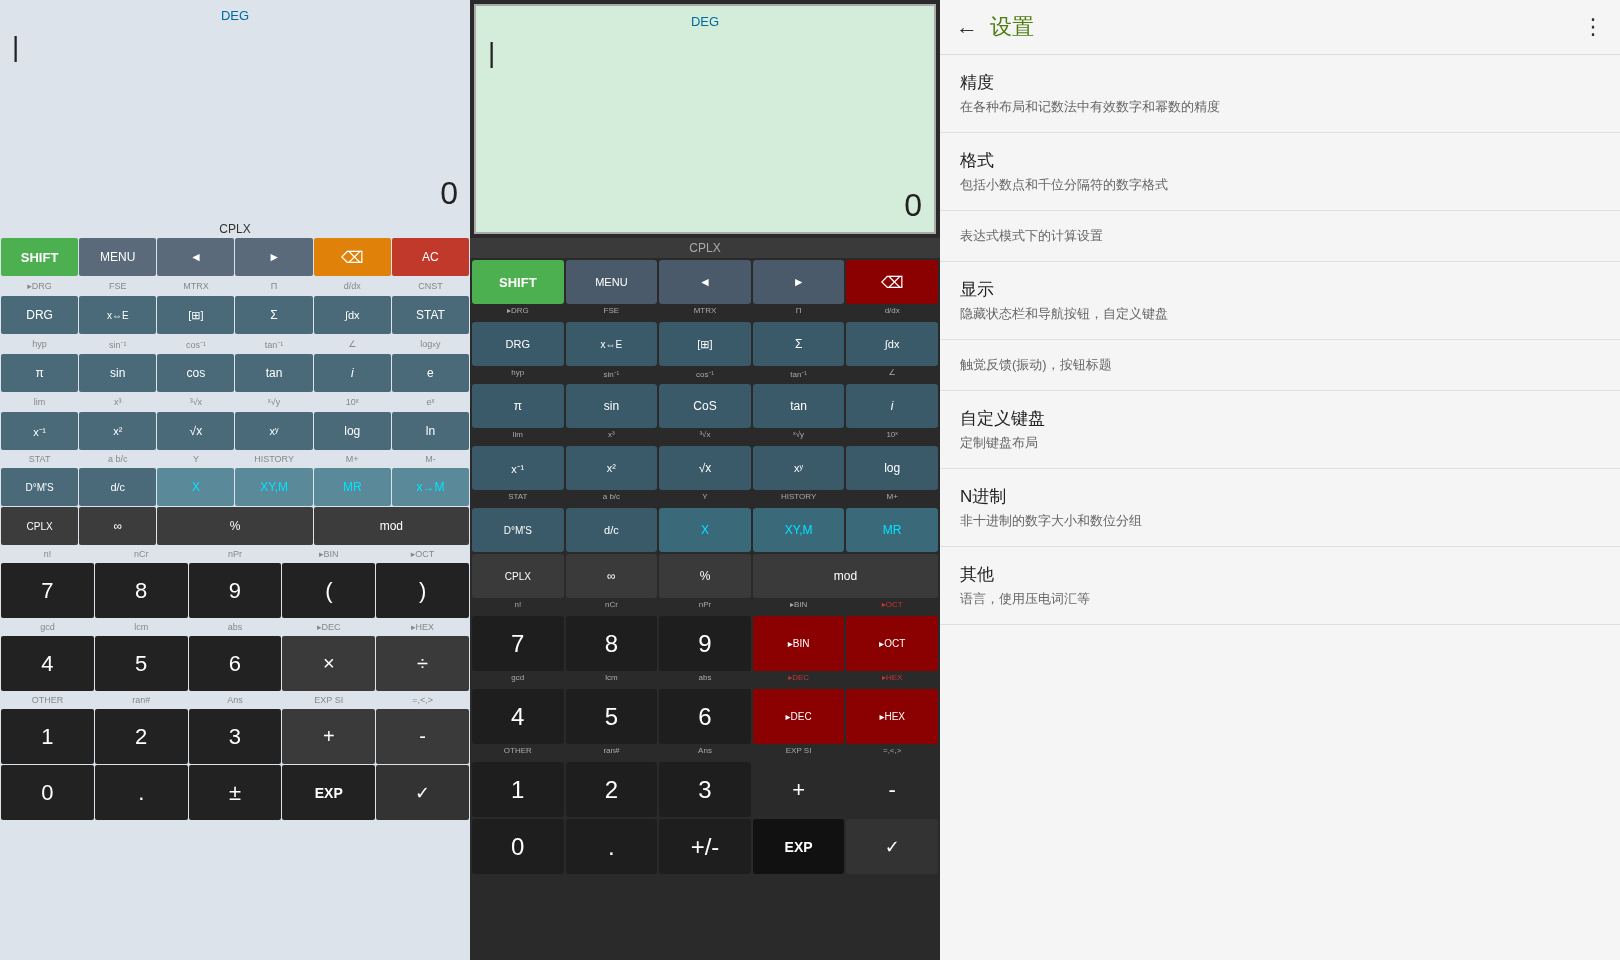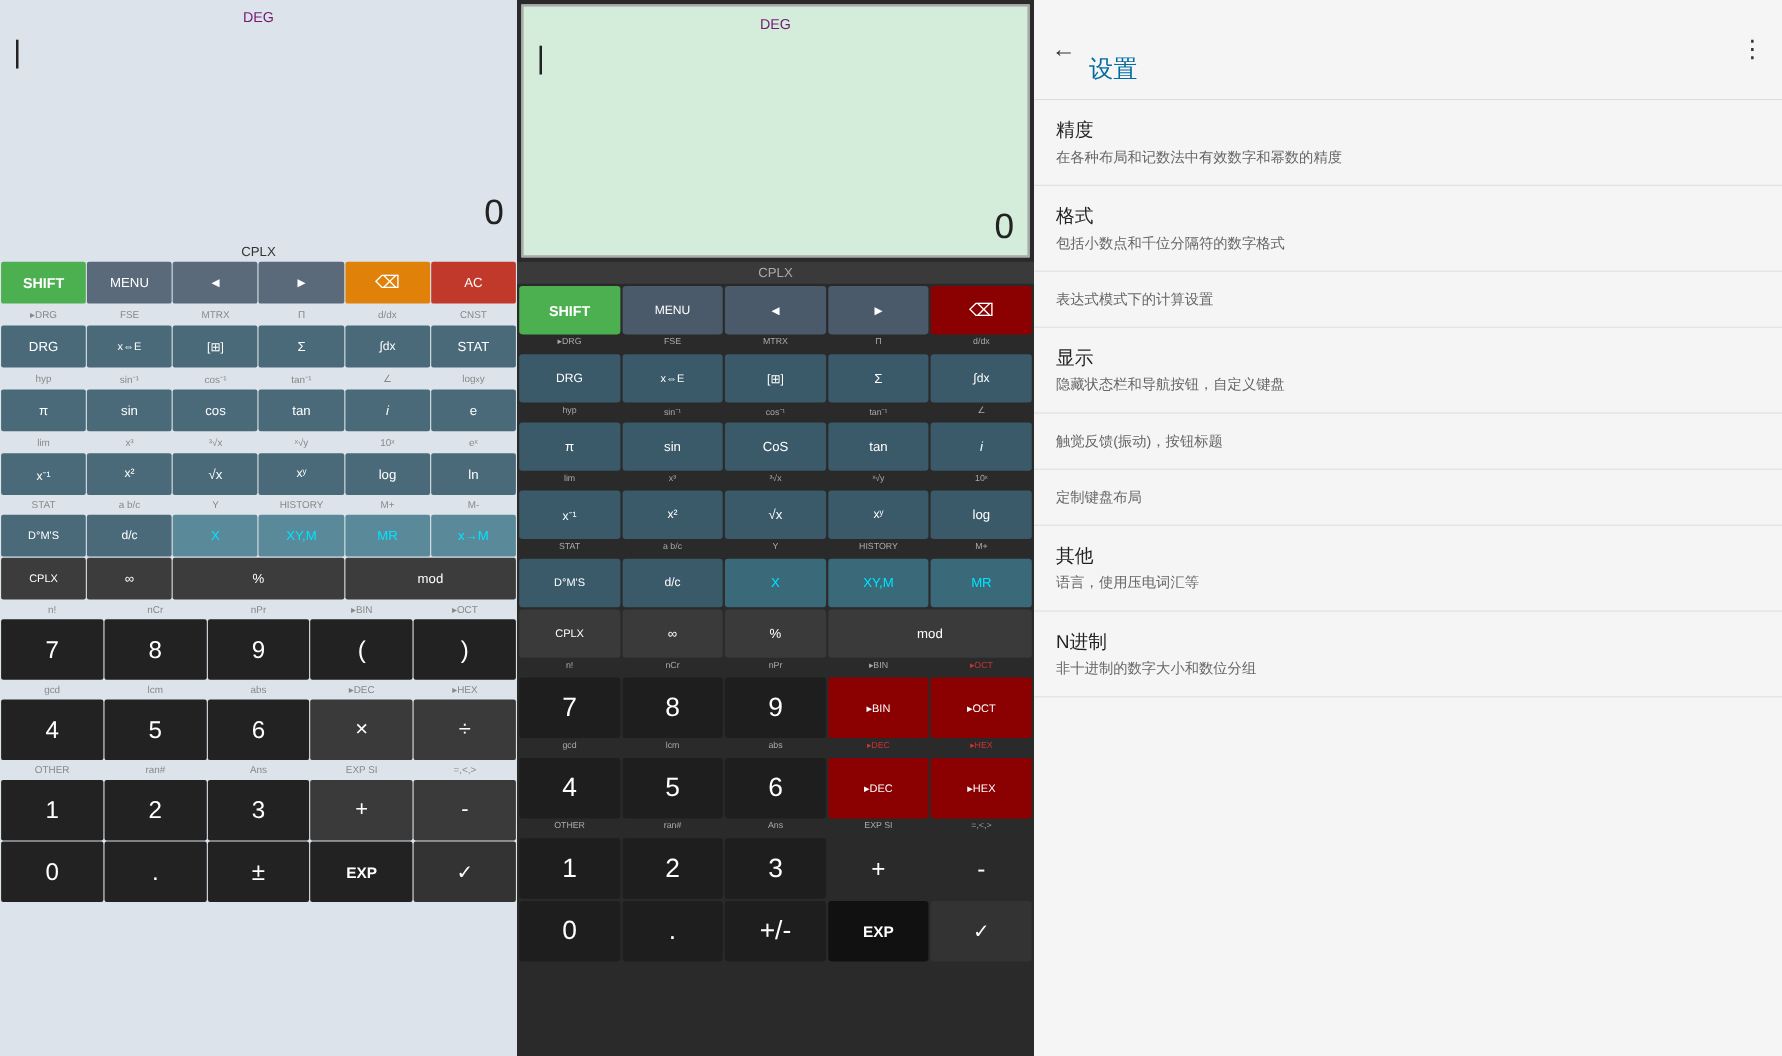--- a/index.html
+++ b/index.html
@@ -59,21 +59,21 @@
       margin: 4px;
       padding: 8px 12px 4px 12px;
       min-height: 230px;
       position: relative;
       display: flex;
       flex-direction: column;
     }
 
     .deg-label {
       font-size: 13px;
-      color: #701a75;
+      color: #0369a1;
       text-align: center;
       margin-bottom: 4px;
     }
 
     .display-cursor {
       font-size: 28px;
       color: #222;
       font-weight: 300;
       margin-top: 4px;
     }
@@ -138,23 +138,22 @@
 
     .settings-back {
       font-size: 22px;
       cursor: pointer;
       color: #333;
     }
 
     .settings-title {
       font-size: 22px;
       font-weight: 400;
-      color: #0369a1;
+      color: #4d7c0f;
       flex: 1;
-      margin-top: 36px;
     }
 
     .settings-more {
       font-size: 22px;
       cursor: pointer;
       color: #333;
     }
 
     .settings-item {
       padding: 16px 20px;
@@ -528,25 +527,26 @@
   <div class="settings-item">
     <div class="settings-item-title">显示</div>
     <div class="settings-item-desc">隐藏状态栏和导航按钮，自定义键盘</div>
   </div>
 
   <div class="settings-item">
     <div class="settings-item-desc">触觉反馈(振动)，按钮标题</div>
   </div>
 
   <div class="settings-item">
+    <div class="settings-item-title">自定义键盘</div>
     <div class="settings-item-desc">定制键盘布局</div>
+  </div>
+
+  <div class="settings-item">
+    <div class="settings-item-title">N进制</div>
+    <div class="settings-item-desc">非十进制的数字大小和数位分组</div>
   </div>
 
   <div class="settings-item">
     <div class="settings-item-title">其他</div>
     <div class="settings-item-desc">语言，使用压电词汇等</div>
   </div>
-
-  <div class="settings-item">
-    <div class="settings-item-title">N进制</div>
-    <div class="settings-item-desc">非十进制的数字大小和数位分组</div>
-  </div>
 </div>
 
 </body></html>

